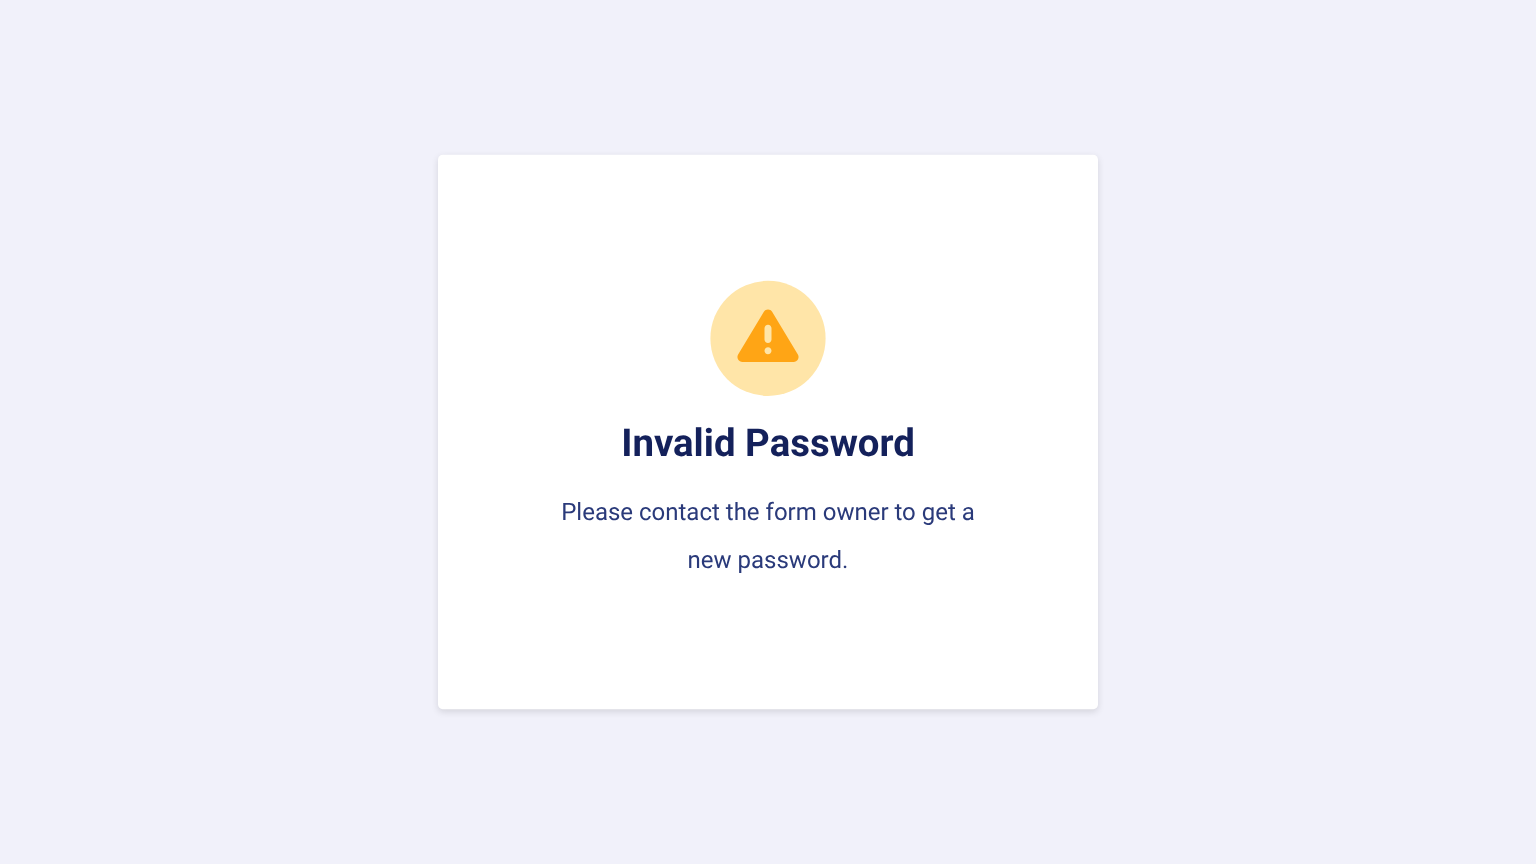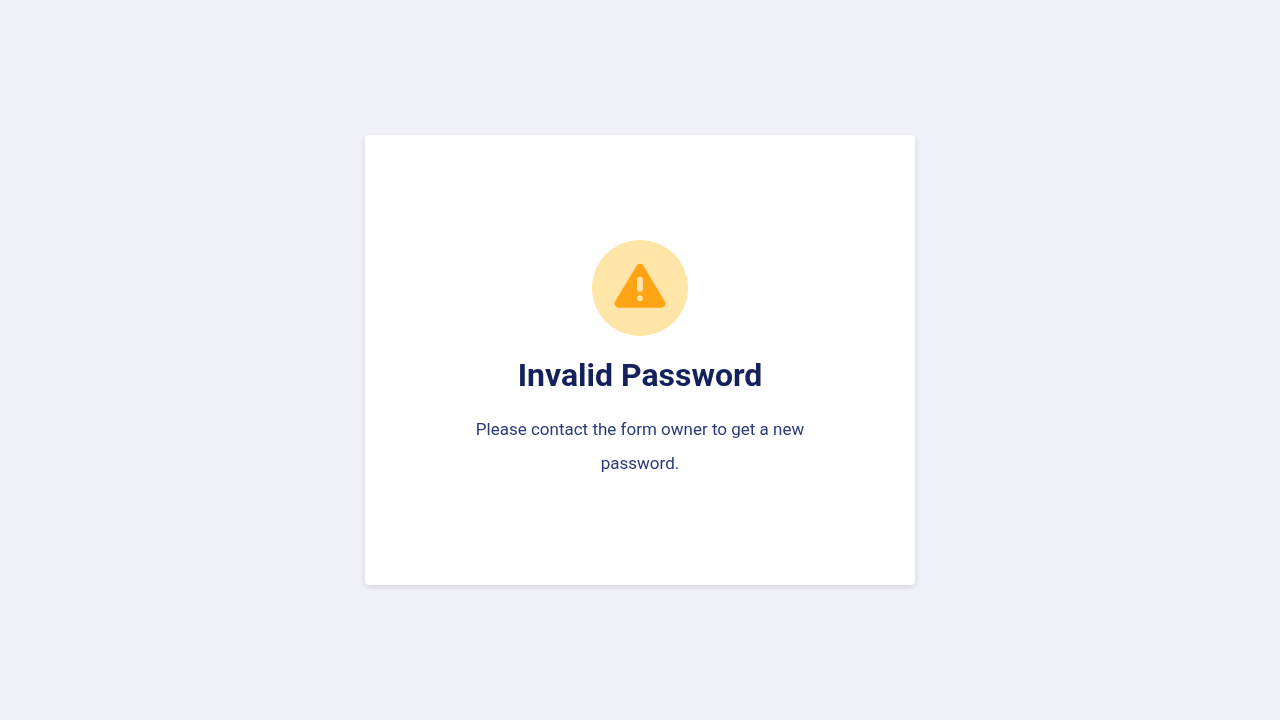--- a/index.html
+++ b/index.html
@@ -52,21 +52,21 @@
     }
     
     .title {
       font-size: 32px;
       font-weight: 700;
       color: #14215b;
       margin-bottom: 18px;
     }
     
     .message {
-      font-size: 17px;
+      font-size: 20px;
       color: #2a3a7a;
       line-height: 2;
       max-width: 380px;
     }
   </style>
 </head>
 <body>
 
 <div class="card">
   <div class="icon-circle">

